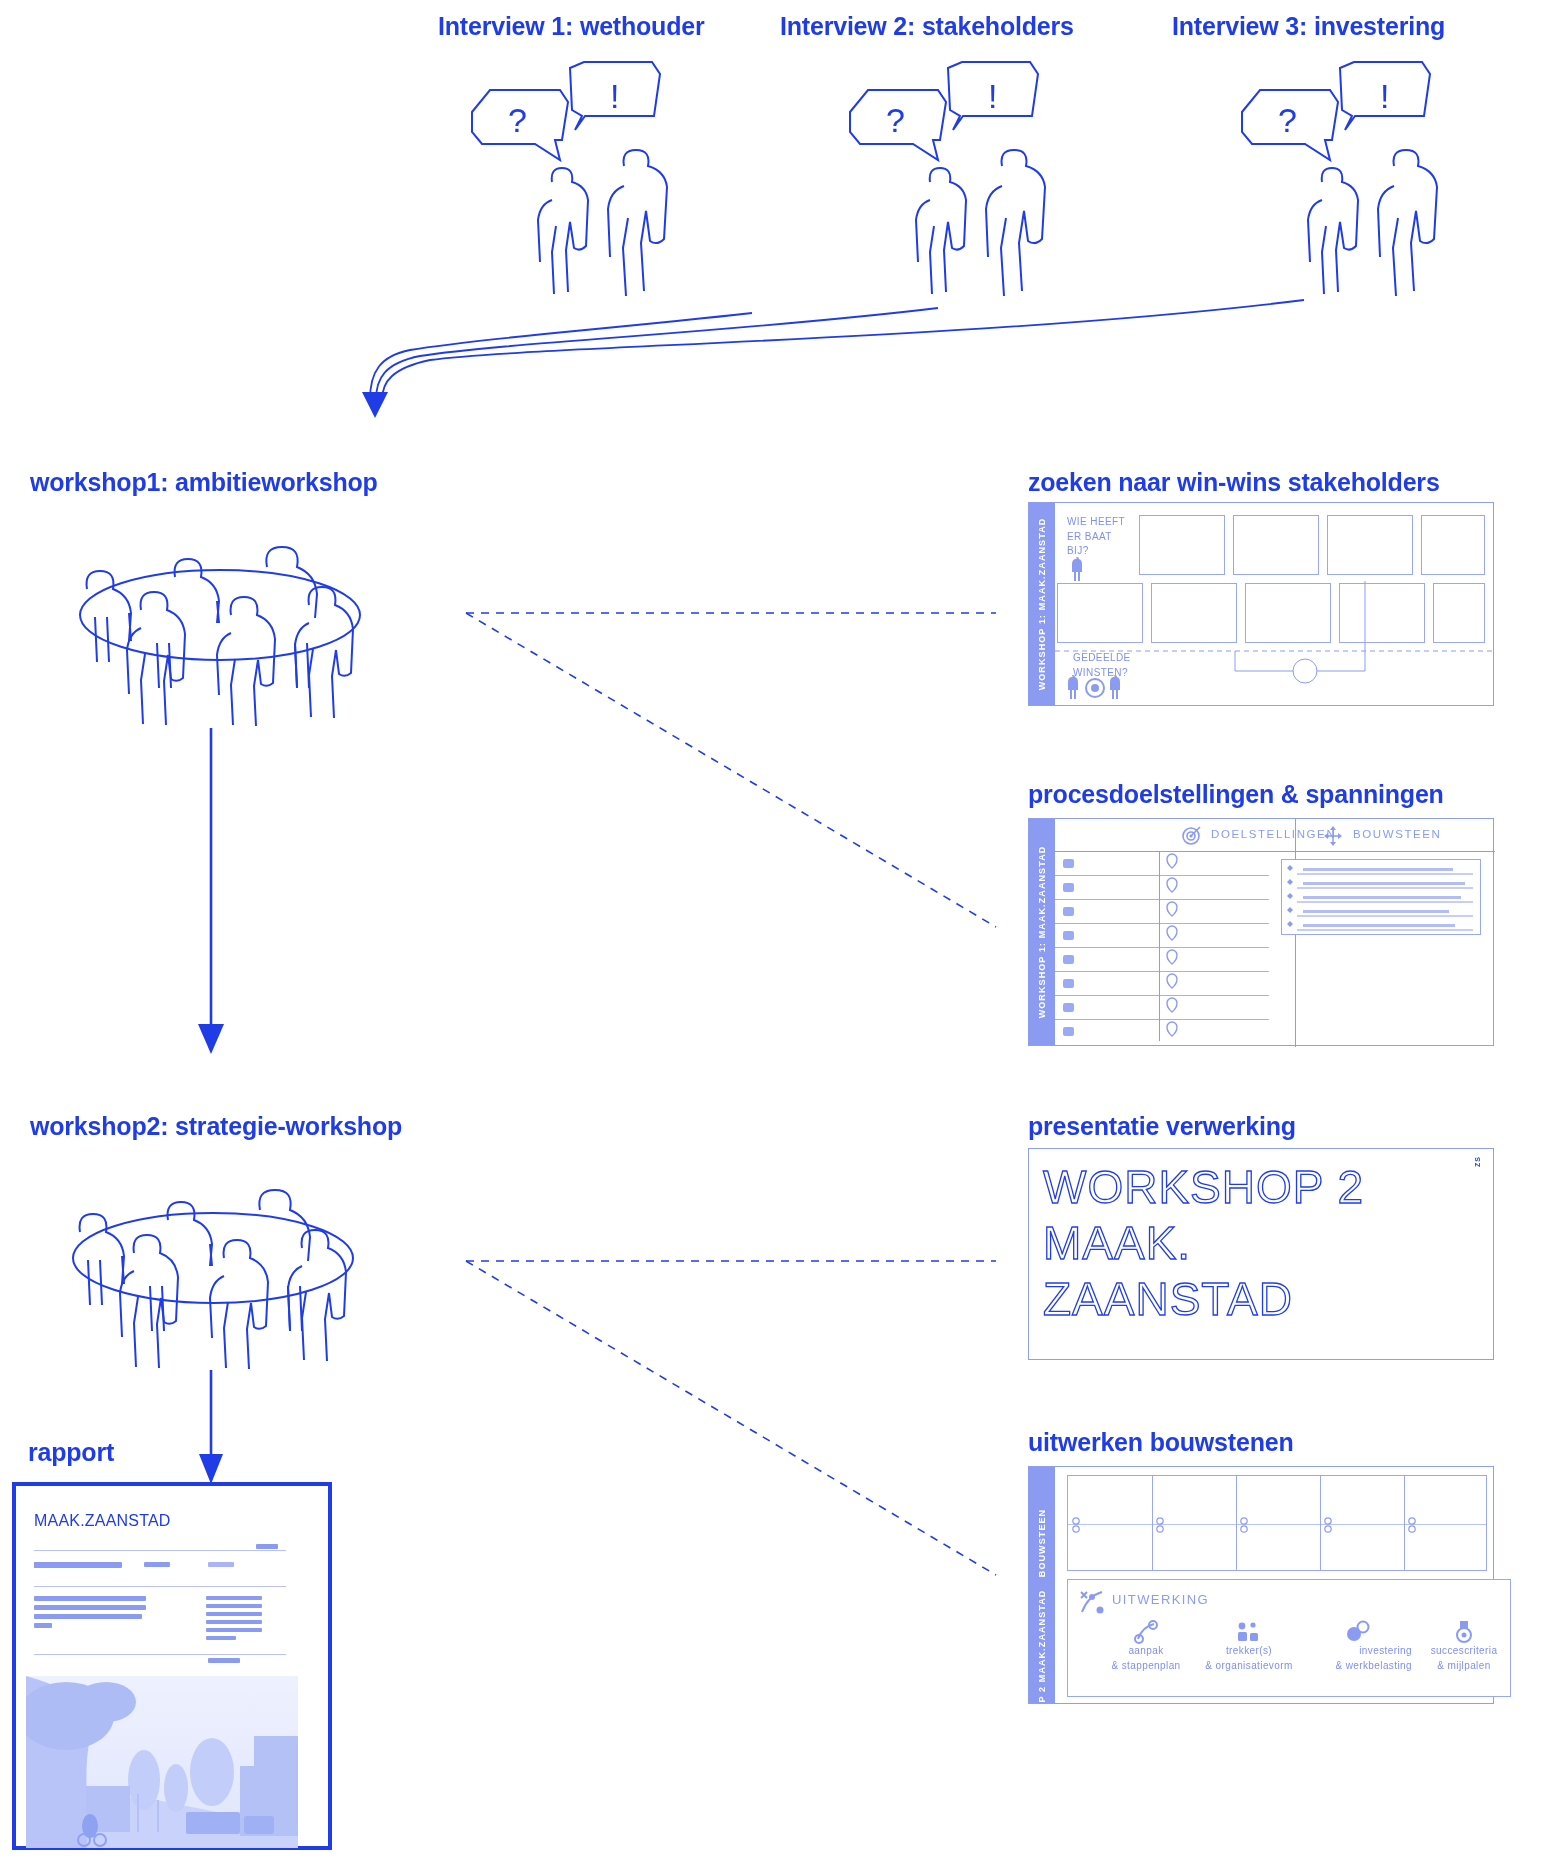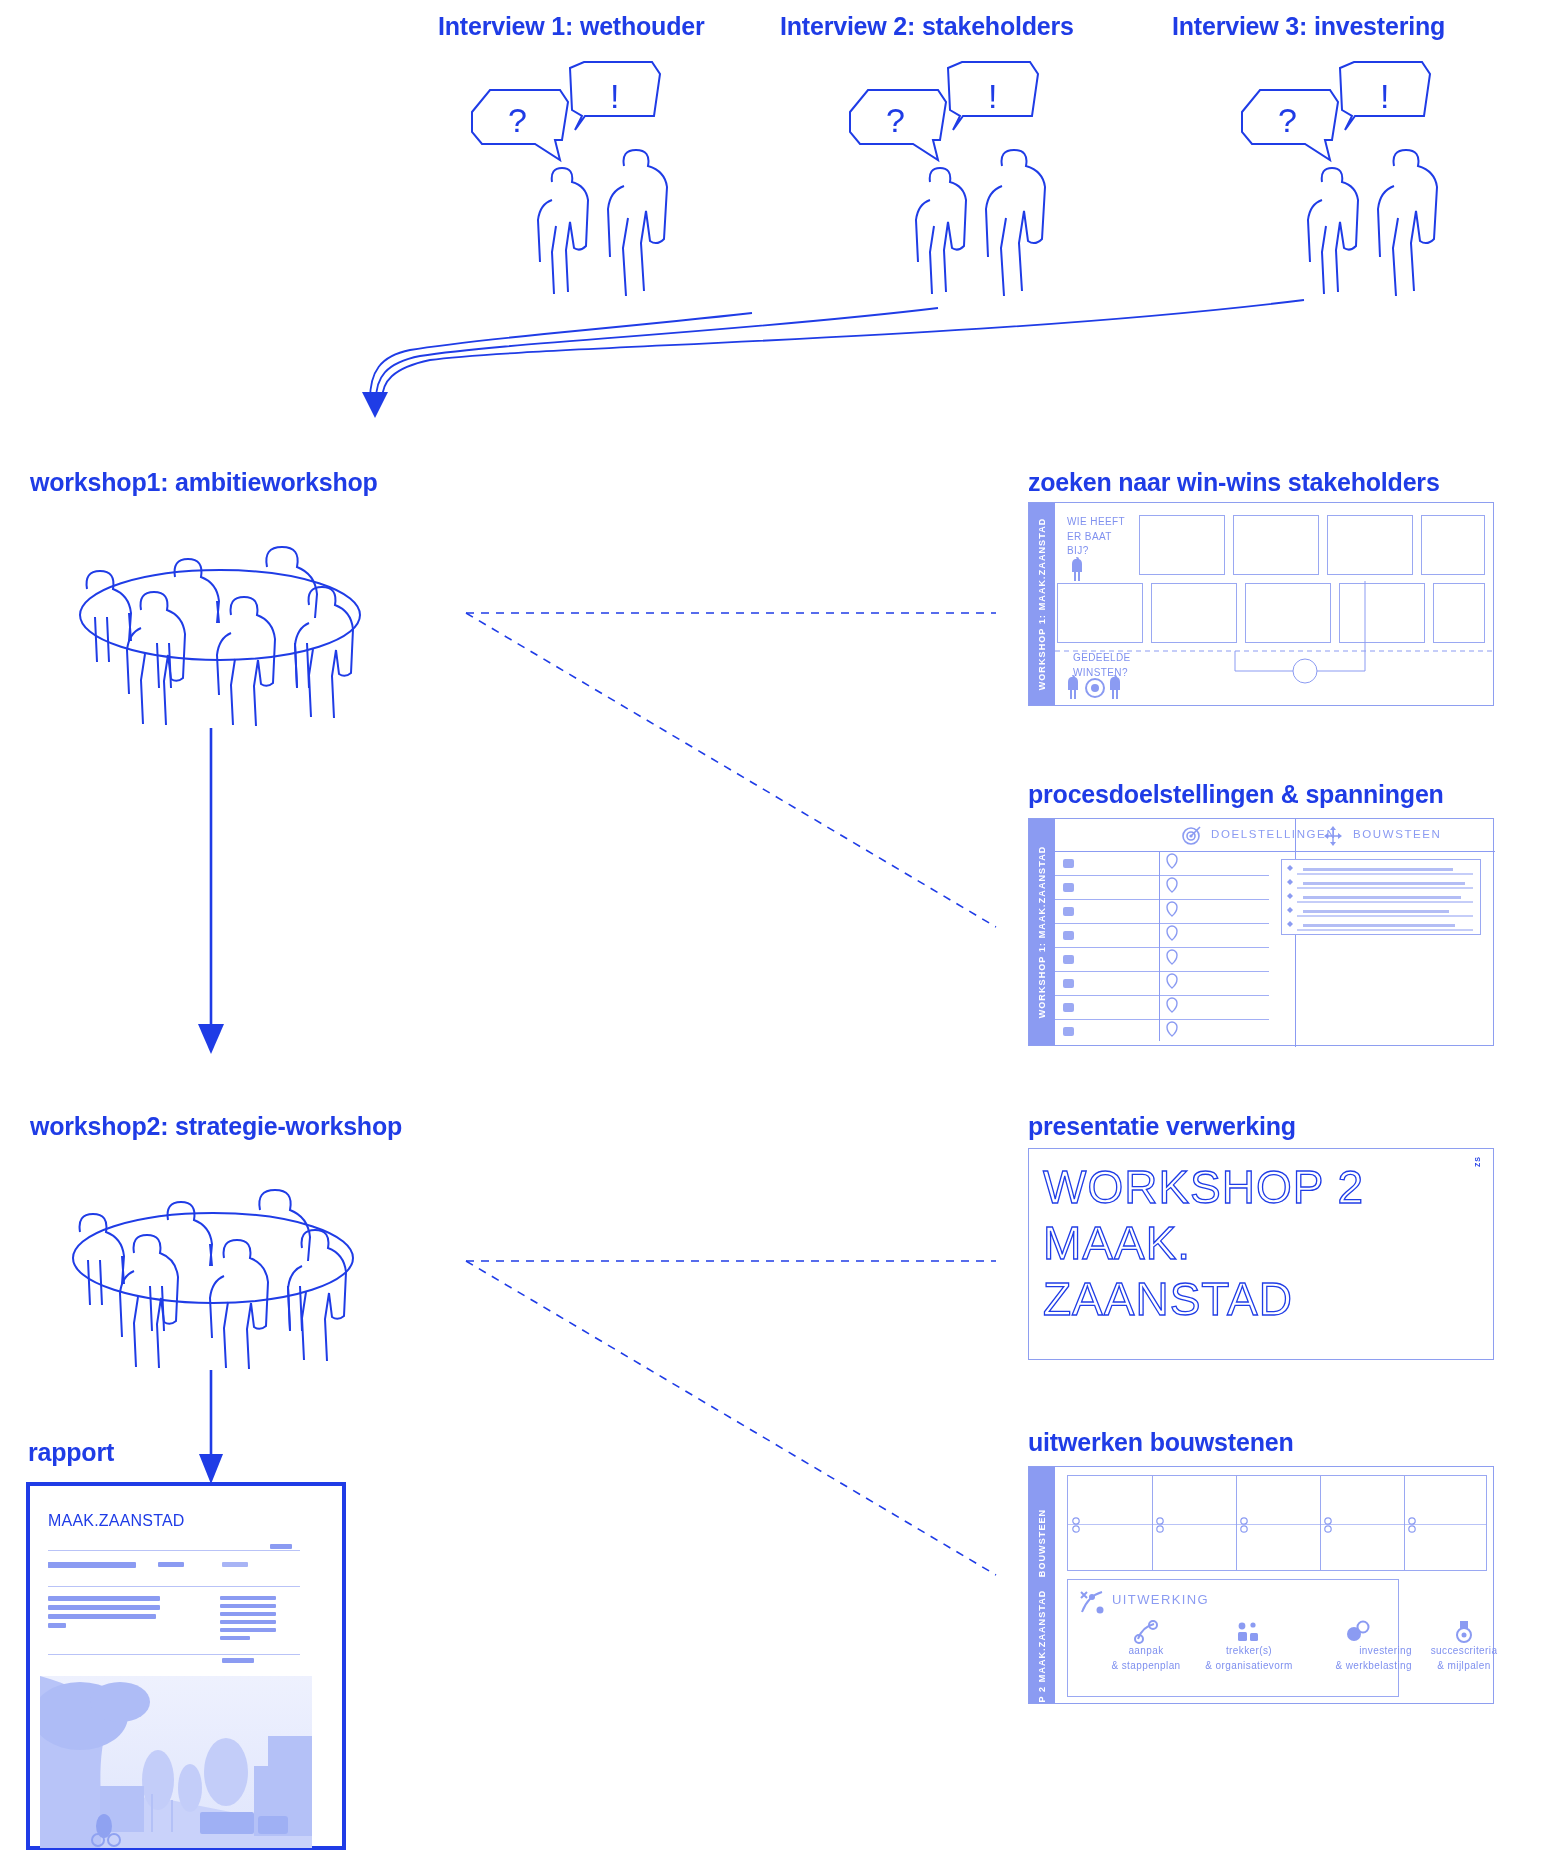--- a/index.html
+++ b/index.html
@@ -292,21 +292,21 @@
     <g fill="none" stroke="#1f3ce6" stroke-width="1.3" font-family="'Liberation Sans',sans-serif" font-size="46" letter-spacing="1">
       <text x="0" y="48">WORKSHOP 2</text>
       <text x="0" y="104">MAAK.</text>
       <text x="0" y="160">ZAANSTAD</text>
     </g>
   </svg>
   <div class="abs" style="right:10px;top:9px;font-size:7px;font-weight:bold;letter-spacing:1px;color:#1f3ce6;transform:rotate(-90deg);">ZS</div>
 </div>
 
 <div class="abs hdr" style="left:28px;top:1438px;">rapport</div>
-<div class="abs" style="left:26px;top:1482px;width:320px;height:368px;border:4px solid #1f3ce6;background:#fff;box-sizing:border-box;">
+<div class="abs" style="left:12px;top:1482px;width:320px;height:368px;border:4px solid #1f3ce6;background:#fff;box-sizing:border-box;">
   <div class="abs" style="left:18px;top:26px;font-size:16px;font-weight:normal;letter-spacing:0.2px;color:#1f3ce6;">MAAK.ZAANSTAD</div>
   <div class="rule" style="left:18px;top:64px;width:252px;opacity:.6;"></div>
   <div class="skel" style="left:240px;top:58px;width:22px;height:5px;"></div>
 
   <div class="skel" style="left:18px;top:76px;width:88px;height:6px;"></div>
   <div class="skel" style="left:18px;top:76px;width:86px;height:6px;"></div>
   <div class="skel" style="left:128px;top:76px;width:26px;height:5px;"></div>
   <div class="skel" style="left:192px;top:76px;width:26px;height:5px;opacity:.75;"></div>
   <div class="rule" style="left:18px;top:100px;width:252px;opacity:.6;"></div>
 
@@ -386,21 +386,21 @@
         <circle cx="174" cy="5" r="3.2"></circle>
           <circle cx="174" cy="13" r="3.2"></circle>
         <circle cx="258" cy="5" r="3.2"></circle>
           <circle cx="258" cy="13" r="3.2"></circle>
         <circle cx="342" cy="5" r="3.2"></circle>
           <circle cx="342" cy="13" r="3.2"></circle>
       </g>
     </svg>
   </div>
 
-  <div class="abs" style="left:38px;top:112px;width:332px;height:118px;border:1px solid #9aa8f2;box-sizing:border-box;background:#fff;">
+  <div class="abs" style="left:38px;top:112px;width:444px;height:118px;border:1px solid #9aa8f2;box-sizing:border-box;background:#fff;">
     <svg class="abs" style="left:10px;top:8px;" width="28" height="28">
       <path d="M4 24 q6 -16 20 -20" stroke="#8b9bf2" stroke-width="2" fill="none"></path>
       <path d="M3 4 l6 6 M9 4 l-6 6" stroke="#8b9bf2" stroke-width="2"></path>
       <circle cx="22" cy="22" r="3.5" fill="#8b9bf2"></circle>
       <circle cx="14" cy="9" r="3" fill="#8b9bf2"></circle>
     </svg>
     <div class="abs" style="left:44px;top:12px;font-size:13px;letter-spacing:1.4px;color:#8b9bf2;">UITWERKING</div>
 
     <div class="abs" style="left:30px;top:40px;width:96px;text-align:center;">
       <svg width="26" height="24" style="margin:0 auto;display:block;">

